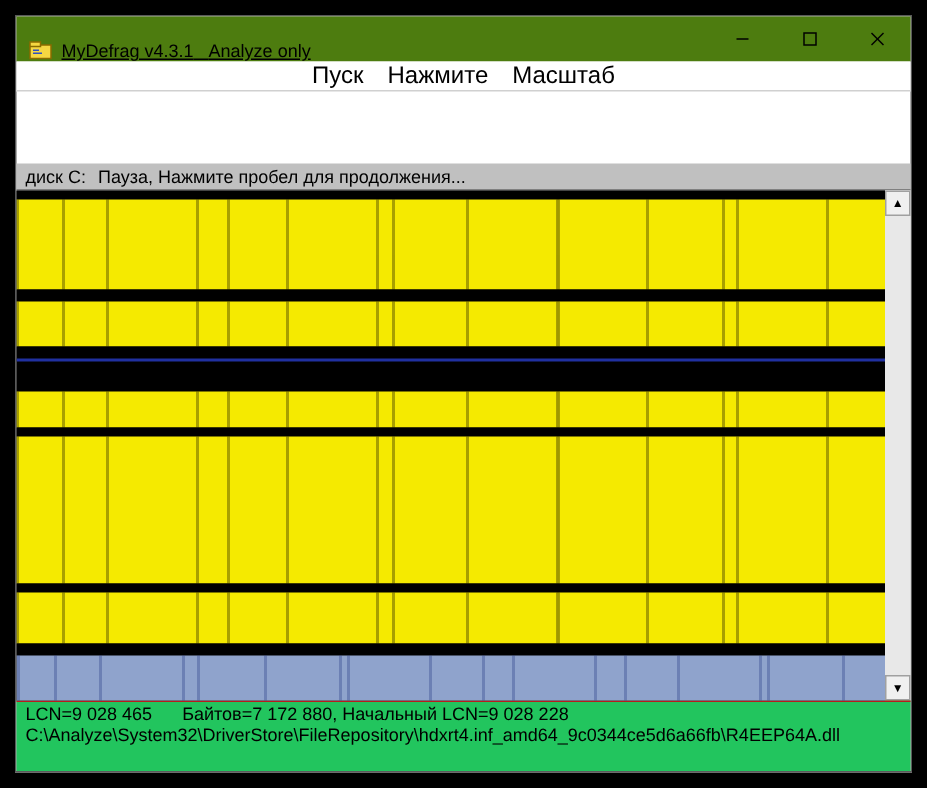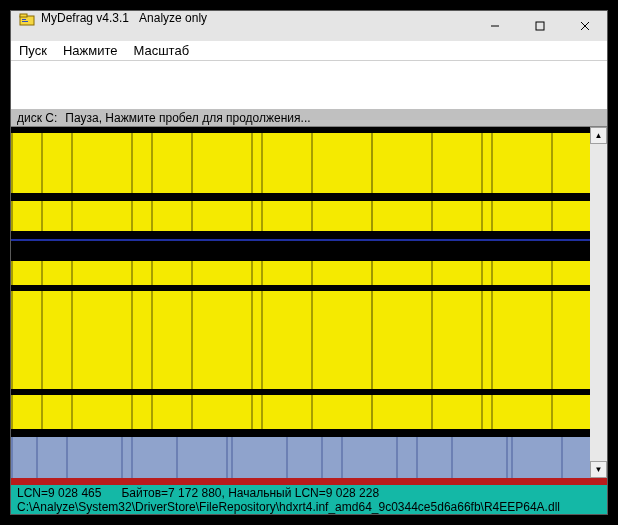--- a/index.html
+++ b/index.html
@@ -16,22 +16,23 @@
     background: #fff;
     width: 598px;
     height: 505px;
     border: 1px solid #5a5a5a;
     display: flex;
     flex-direction: column;
   }
   .titlebar {
     height: 30px;
     display: flex;
-    align-items: flex-start;
-    background: #e5e5e5;
+    align-items: flex-end;
+    background: #4d7c0f;
+    text-decoration: underline;
   }
   .titlebar-icon {
     width: 16px; height: 16px;
     margin: 0 6px 0 8px;
     display: inline-block;
     position: relative;
   }
   .titlebar-icon svg { width:16px; height:16px; }
   .titlebar-title { flex: 0 0 auto; font-size: 12px; color: #000; }
   .titlebar-spacer { flex: 1; }
@@ -45,24 +46,25 @@
     color: #000;
   }
   .win-btn svg { width: 10px; height: 10px; stroke: #000; stroke-width: 1; fill: none; }
 
   .menubar {
     height: 20px;
     display: flex;
     align-items: center;
     gap: 16px;
     padding: 0 8px;
-    font-size: 13px;
+    font-size: 16px;
     color: #000;
     background: #fff;
     border-bottom: 1px solid #d0d0d0;
+    justify-content: center;
   }
   .menu-item { cursor: default; }
 
   .statusbar-top {
     height: 18px;
     background: #c0c0c0;
     color: #000;
     font-size: 12px;
     padding: 1px 6px;
     display: flex;
@@ -95,26 +97,26 @@
   .sb-btn {
     height: 17px;
     background: #f0f0f0;
     border: 1px solid #a0a0a0;
     display:flex;align-items:center;justify-content:center;
     font-size: 8px;
   }
   .sb-track { flex: 1; background: #e8e8e8; }
 
   .statusbar-bot {
-    background: #14b8a6;
-    color: #000;
-    font-size: 12px;
-    padding: 1px 6px 0;
+    background: #22c55e;
+    color: #000;
+    font-size: 12px;
+    padding: 1px 6px 17px;
     line-height: 14px;
-    border-top: 7px solid #b91c1c;
+    border-top: 1px solid #b91c1c;
   }
   .statusbar-bot .line1 { white-space: pre; }
   .statusbar-bot .line2 { white-space: nowrap; overflow: hidden; text-overflow: clip; }
 
   
   .speckle {
     position:absolute; left:0; right:0;
     background-image:
       repeating-linear-gradient(90deg, rgba(0,0,0,0.9) 0 2px, transparent 2px 60px),
       repeating-linear-gradient(90deg, transparent 0 30px, rgba(0,0,0,0.9) 30px 32px, transparent 32px 110px);

